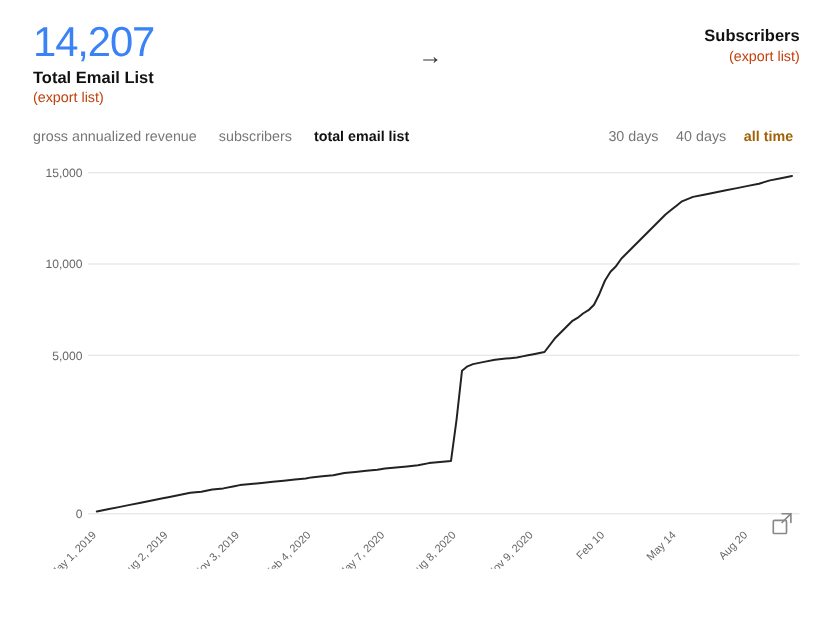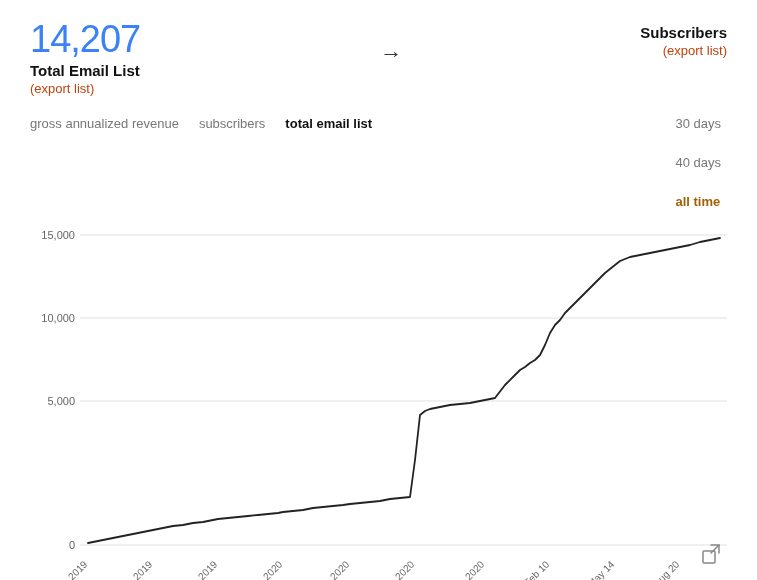--- a/index.html
+++ b/index.html
@@ -81,22 +81,21 @@
       color: #111;
     }
 
     .chart-tab:first-child {
       padding-left: 0;
     }
 
     .time-tabs {
       margin-left: auto;
       display: flex;
-      gap: 20px;
-      flex-direction: column;
+      gap: 4px;
     }
 
     .time-tab {
       font-size: 13px;
       color: #777;
       cursor: pointer;
       padding: 2px 6px;
     }
 
     .time-tab.active {

